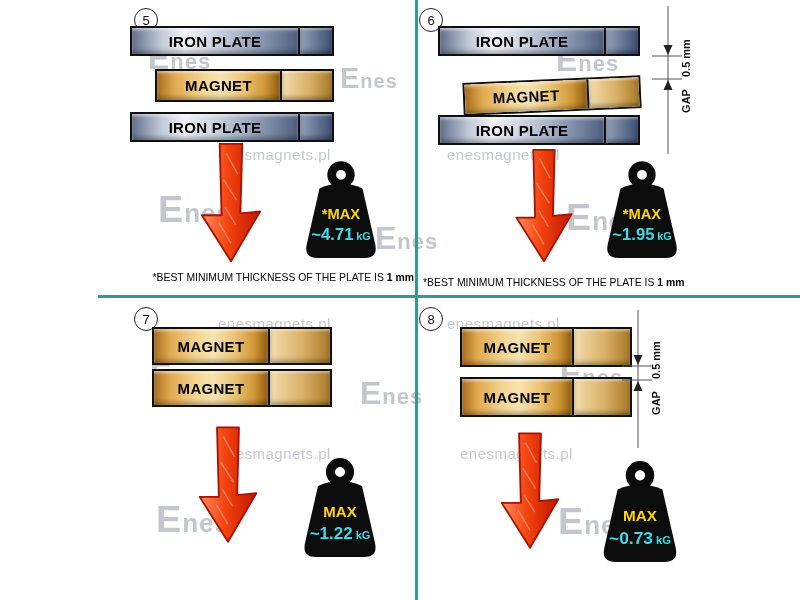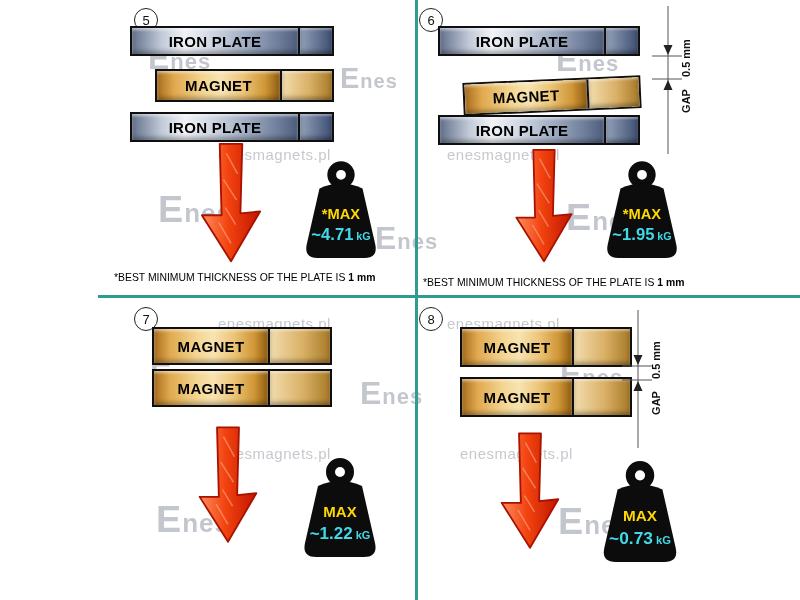--- a/index.html
+++ b/index.html
@@ -30,21 +30,21 @@
   .arrow, .weight, .dim { position:absolute; }
 
   .weight text, .weight tspan { font-family:"Liberation Sans", sans-serif; }
   .w-max { fill:#ffd803; font-weight:bold; font-size:15px; }
   .w-val { fill:#40d9ea; font-weight:bold; font-size:17px; }
   .w-unit { fill:#40d9ea; font-weight:bold; font-size:11px; }
 
   .gap-label { position:absolute; display:flex; gap:12px; align-items:center; justify-content:center;
     transform:rotate(-90deg); font-size:11px; font-weight:bold; color:#111; z-index:3; white-space:nowrap; }
 
-  .footnote { position:absolute; font-size:10.4px; color:#000; text-align:left; white-space:nowrap; }
+  .footnote { position:absolute; font-size:10.4px; color:#000; text-align:right; white-space:nowrap; }
   .footnote b { margin-left:3px; }
 
   .wm { position:absolute; font-size:15px; color:#c7c9ce; letter-spacing:.5px; z-index:1; }
   .logo { position:absolute; color:#b9bdc5; font-weight:bold; letter-spacing:1px; z-index:1; opacity:.85; }
   .logo::first-letter { font-size:1.45em; }
 </style>
 </head>
 <body>
 
 <div id="canvas">

